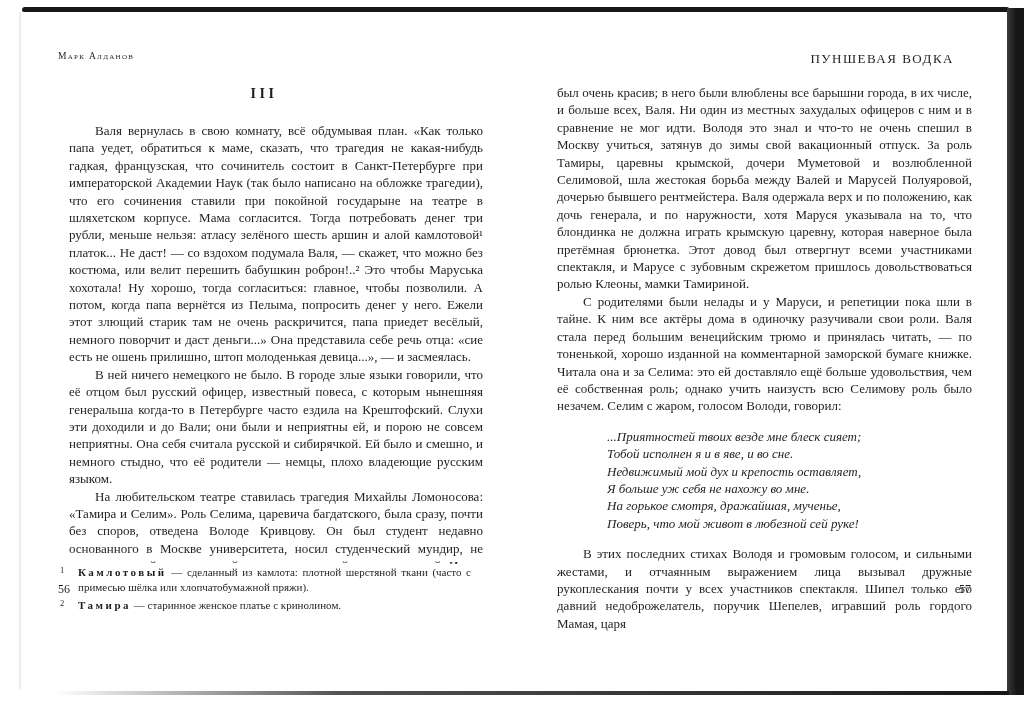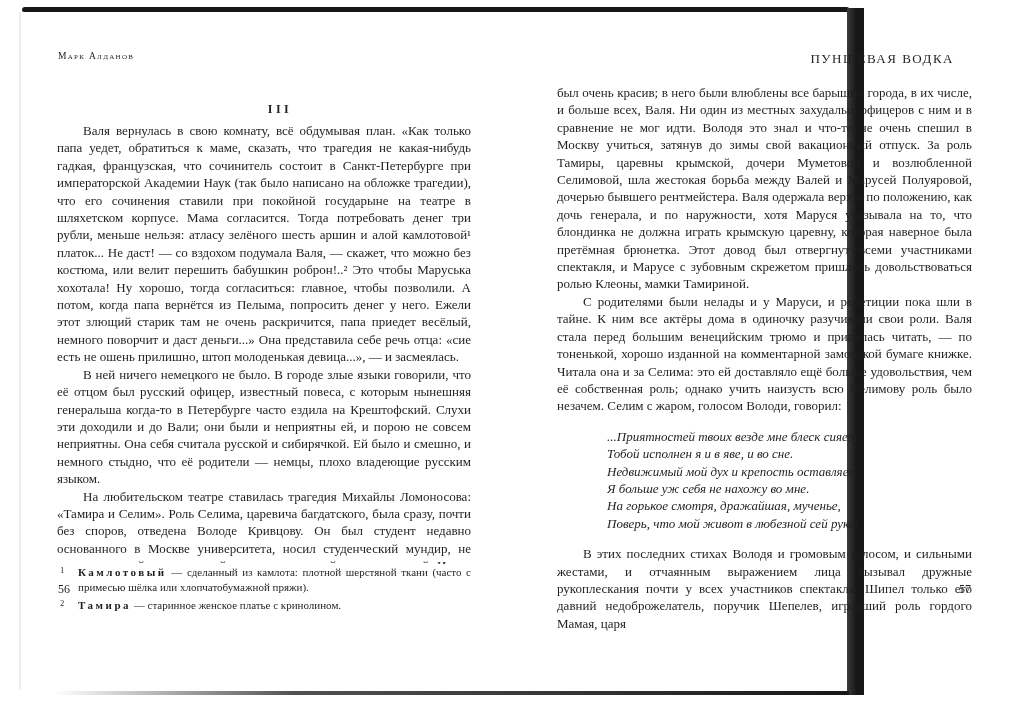--- a/index.html
+++ b/index.html
@@ -3,21 +3,21 @@
 <meta charset="utf-8">
 <style>
   html, body {
     margin: 0; padding: 0;
     width: 1024px; height: 701px;
     background: var(--paper, #ffffff);
     font-family: "Liberation Serif", serif;
     color: var(--ink, #1f1f1f);
     overflow: hidden;
   }
-  .spread { position: relative; width: 864px; height: 701px; background: var(--paper, #ffffff); }
+  .spread { position: relative; width: 1024px; height: 701px; background: var(--paper, #ffffff); }
 
   
   .edge { position: absolute; }
   .edge-top    { left: 22px; right: 15px; top: 7px; height: 5px; background: var(--scan_edge, #171717); border-radius: 3px 2px 1px 2px; }
   .edge-right  { right: 0; top: 8px; bottom: 6px; width: 17px; background: linear-gradient(to right, #3a3a3a, var(--scan_edge, #171717) 55%); }
   .edge-bottom { left: 55px; right: 15px; bottom: 6px; height: 4px;
                  background: linear-gradient(to right, rgba(23,23,23,0), rgba(23,23,23,0.75) 30%, var(--scan_edge, #171717)); }
   .edge-left   { left: 19px; top: 12px; bottom: 12px; width: 2px; background: rgba(0,0,0,0.07); }
 
   .page { position: absolute; top: 0; height: 701px; }
@@ -28,30 +28,30 @@
     position: absolute; top: 51px;
     font-size: 9.5px; letter-spacing: 1.3px;
     font-variant: small-caps; color: var(--ink, #1f1f1f);
     white-space: nowrap;
   }
   .rh-left { left: 1px; }
   .rh-right { right: 18px; font-variant: normal; font-size: 13px; letter-spacing: 1.5px; }
 
   .chapter {
     position: absolute; top: 86px; left: 0; width: 100%;
-    margin: 16px; text-align: center;
-    font-size: 12px; font-weight: bold; letter-spacing: 3.5px;
+    margin: 0; text-align: center;
+    font-size: 14px; font-weight: bold; letter-spacing: 3.5px;
   }
 
   .body-text {
     position: absolute; left: 0; width: 100%;
     font-size: 13px; line-height: 17.4px;
     text-align: justify;
   }
-  .page.left  .body-text { top: 122px; max-height: 442px; overflow: hidden; }
+  .page.left  .body-text { top: 122px; max-height: 442px; overflow: hidden; margin-left: 12px; }
   .page.right .body-text { top: 84px; }
   .body-text p { margin: 0; }
   p.indent { text-indent: 26px; }
   p.noindent { text-indent: 0; }
 
   .verse { margin: 13px 0 13px 50px; font-style: italic; }
   .verse-line { line-height: 17.4px; white-space: nowrap; }
 
   .footnotes {
     position: absolute; top: 565px; left: 0; width: 100%;

